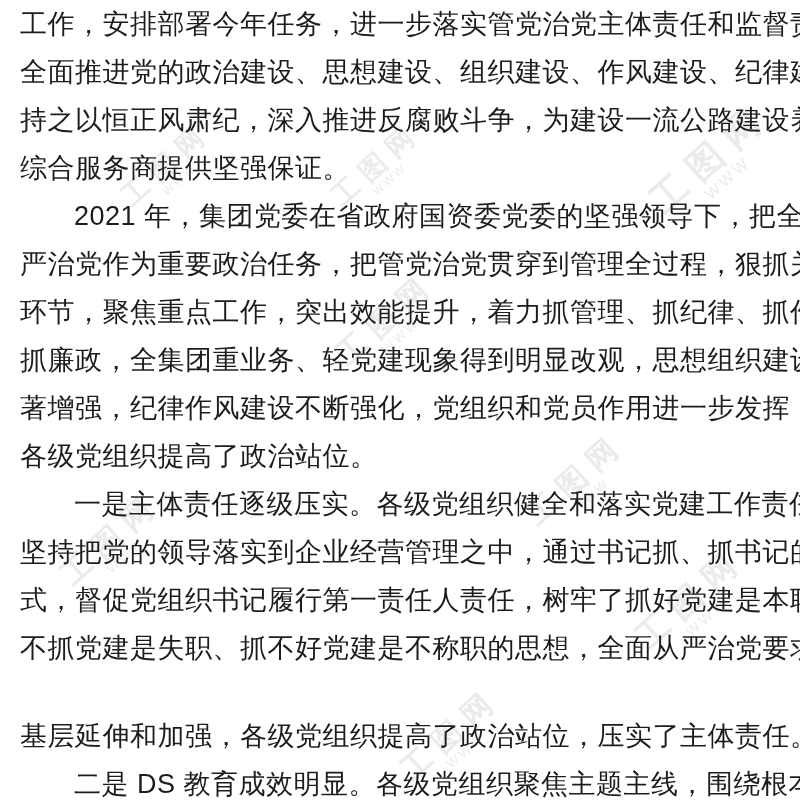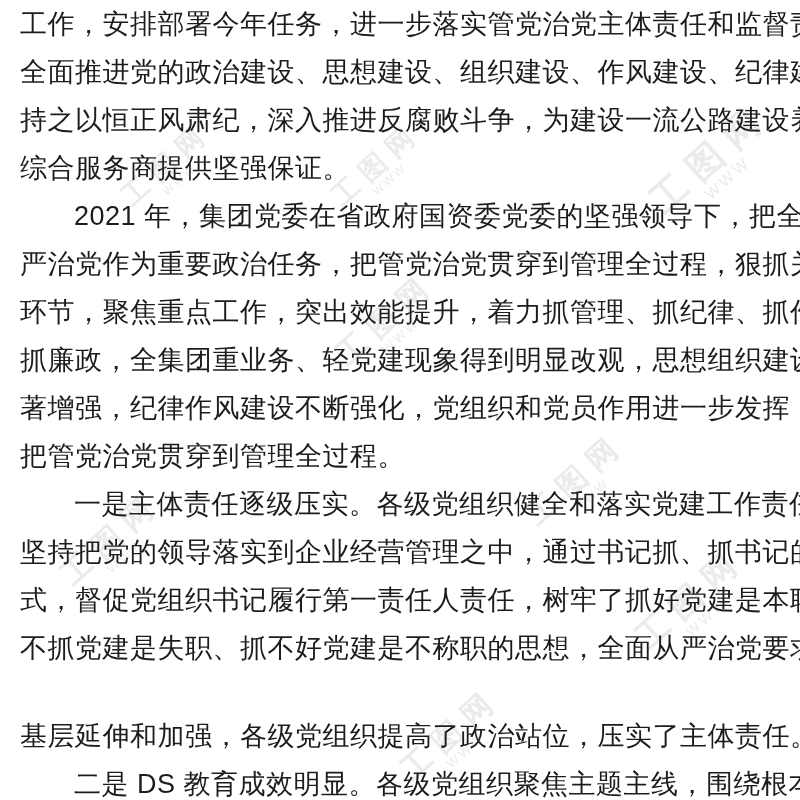--- a/index.html
+++ b/index.html
@@ -119,21 +119,21 @@
       <div class="line">持之以恒正风肃纪，深入推进反腐败斗争，为建设一流公路建设养护</div>
       <div class="line">综合服务商提供坚强保证。</div>
     </div>
 
     <div>
       <div class="line indent">2021 年，集团党委在省政府国资委党委的坚强领导下，把全面从</div>
       <div class="line">严治党作为重要政治任务，把管党治党贯穿到管理全过程，狠抓关键</div>
       <div class="line">环节，聚焦重点工作，突出效能提升，着力抓管理、抓纪律、抓作风、</div>
       <div class="line">抓廉政，全集团重业务、轻党建现象得到明显改观，思想组织建设显</div>
       <div class="line">著增强，纪律作风建设不断强化，党组织和党员作用进一步发挥，全</div>
-      <div class="line">把管党治党贯穿到管理全过程。</div>
+      <div class="line">各级党组织提高了政治站位。</div>
     </div>
 
     <div>
       <div class="line indent">一是主体责任逐级压实。各级党组织健全和落实党建工作责任制，</div>
       <div class="line">坚持把党的领导落实到企业经营管理之中，通过书记抓、抓书记的方</div>
       <div class="line">式，督促党组织书记履行第一责任人责任，树牢了抓好党建是本职、</div>
       <div class="line">不抓党建是失职、抓不好党建是不称职的思想，全面从严治党要求向</div>
       <div class="line gap-top">基层延伸和加强，各级党组织提高了政治站位，压实了主体责任。</div>
     </div>
 

